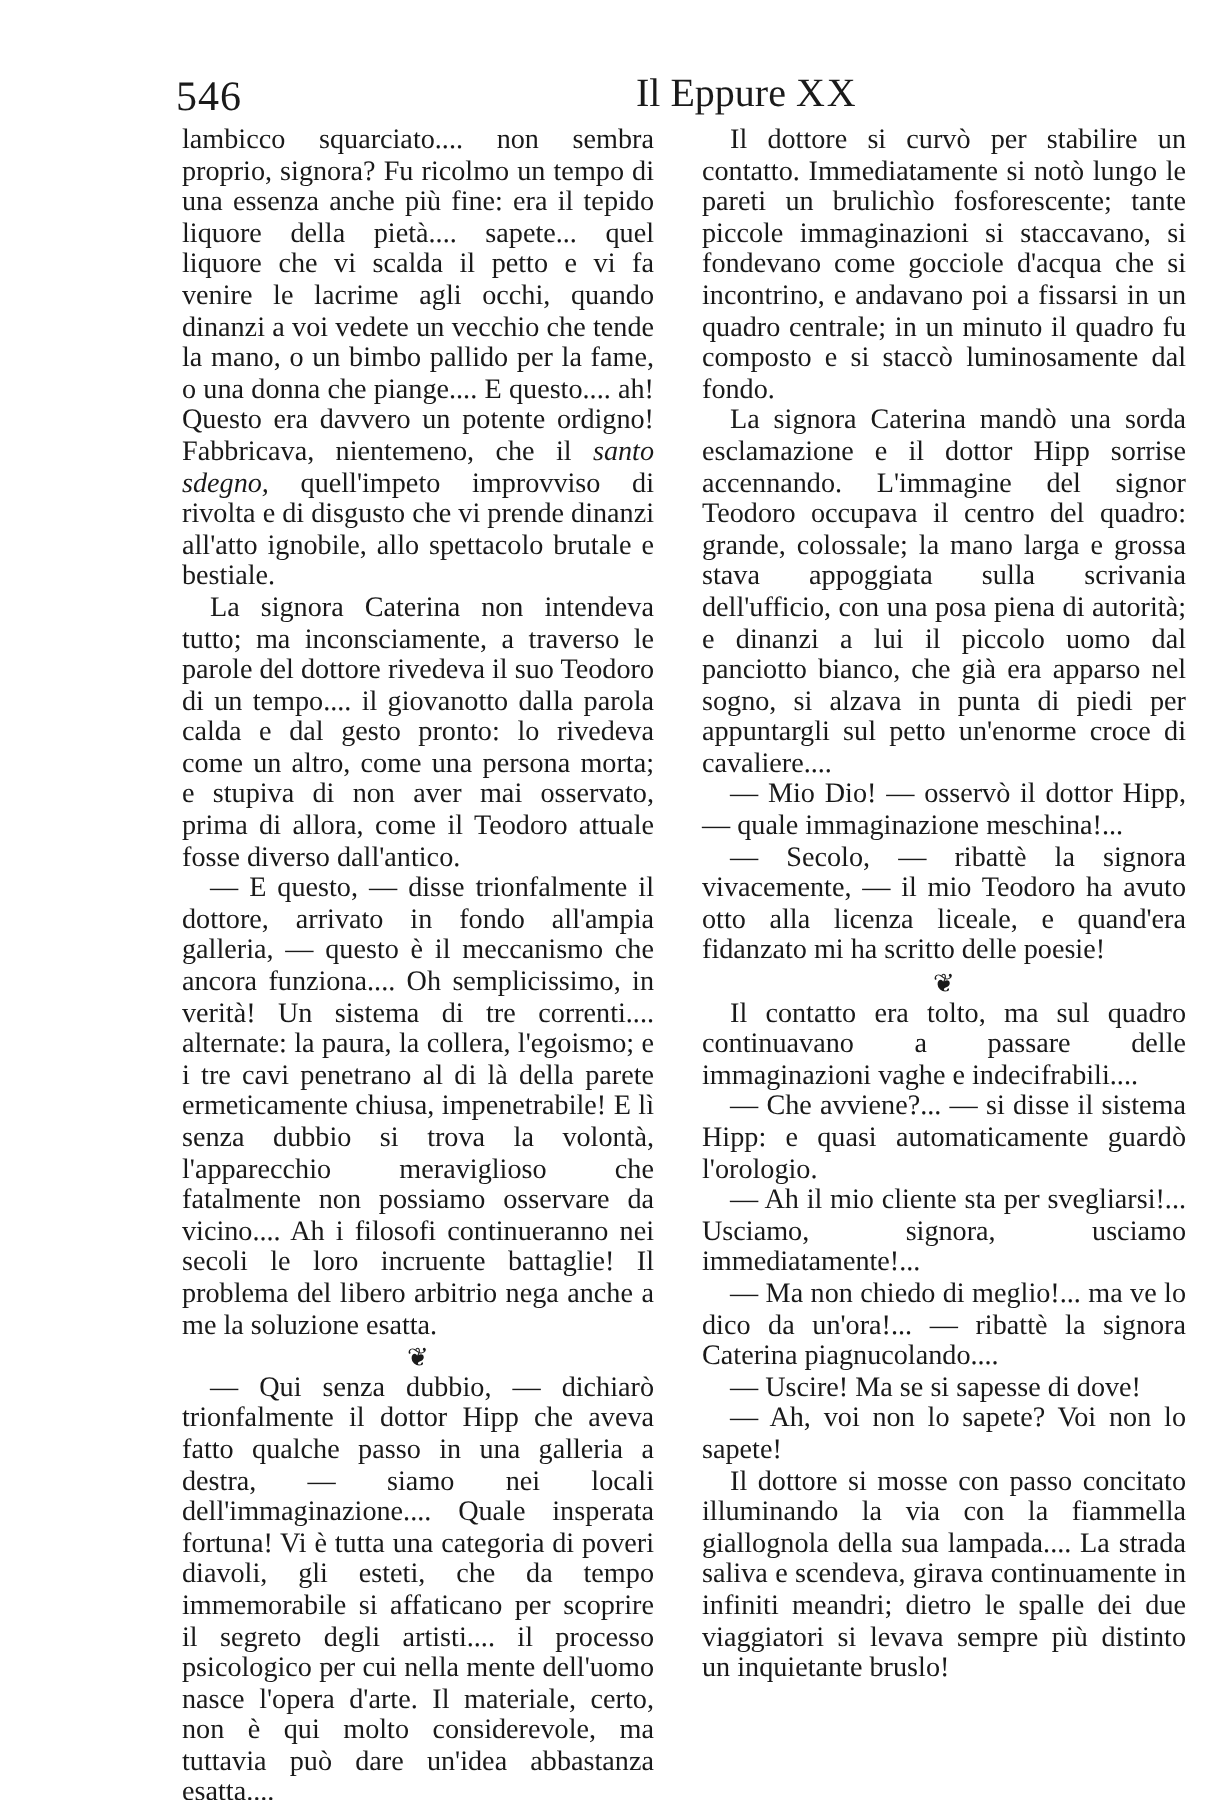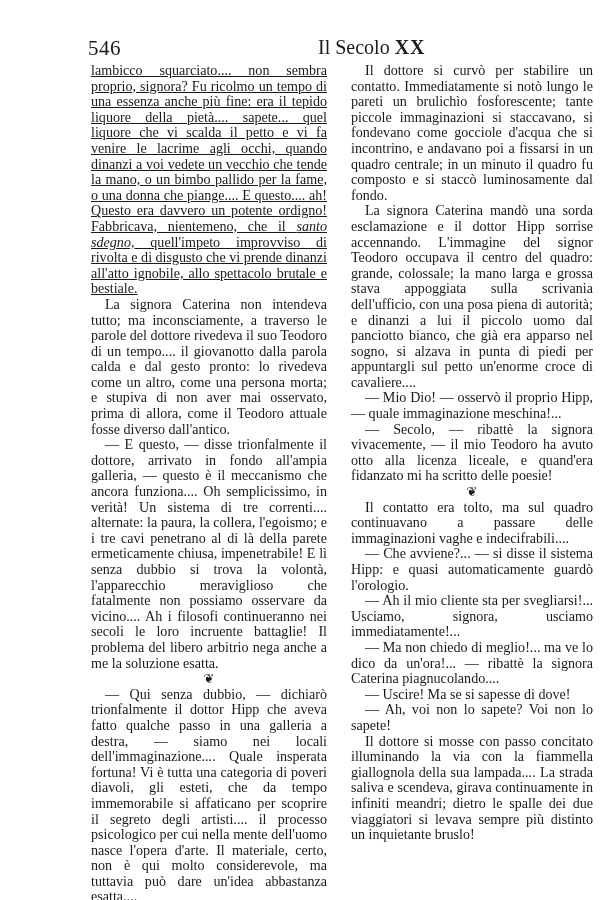--- a/index.html
+++ b/index.html
@@ -6,55 +6,55 @@
   body {
     width: 614px; height: 900px; overflow: hidden;
     background: #ffffff;
     font-family: "Liberation Serif", "DejaVu Serif", serif;
     color: #1a1a1a;
   }
   .page { position: relative; width: 614px; height: 900px; }
   .header { position: absolute; top: 36px; left: 88px; width: 505px; height: 24px; }
   .page-number { position: absolute; left: 0; top: 0; font-size: 21px; letter-spacing: 0.5px; }
   .running-title { position: absolute; left: 230px; top: 0; font-size: 20px; }
-  .running-title b { font-weight: bold; letter-spacing: 1px; }
+  .running-title b { font-weight: normal; letter-spacing: 1px; }
   .col {
     position: absolute; top: 63px; width: 236px;
     font-size: 14.1px; line-height: 15.6px; text-align: justify;
     hyphens: manual;
   }
   .col-left { left: 91px; }
   .col-right { left: 351px; width: 242px; }
   .col p { margin: 0; text-indent: 14px; }
-  .col p.noindent { text-indent: 0; text-decoration: underline; }
+  .col p.noindent { text-indent: 0; }
   .ornament { text-align: center; font-size: 13px; line-height: 15.6px; margin: 12px 0 10px 0; text-indent: 0 !important; }
   em { font-style: italic; }
 </style>
 </head>
 <body>
 
 <div class="page">
   <div class="header">
     <span class="page-number">546</span>
-    <span class="running-title"><span>Il Secolo</span> <b>XX</b></span>
+    <span class="running-title"><span>Il Eppure</span> <b>XX</b></span>
   </div>
 
   <div class="col col-left">
     <p class="noindent"><span>lambicco squarciato.... non sembra proprio, signora? Fu ricolmo un tempo di una essenza anche più fine: era il tepido liquore della pietà.... sapete... quel liquore che vi scalda il petto e vi fa venire le lacrime agli occhi, quando dinanzi a voi vedete un vecchio che tende la mano, o un bimbo pallido per la fame, o una donna che piange.... E questo.... ah! Questo era davvero un potente ordigno! Fabbricava, nientemeno, che il </span><em>santo sdegno,</em><span> quell'impeto improvviso di rivolta e di disgusto che vi prende dinanzi all'atto ignobile, allo spettacolo brutale e bestiale.</span></p>
     <p>La signora Caterina non intendeva tutto; ma inconsciamente, a traverso le parole del dottore rivedeva il suo Teodoro di un tempo.... il giovanotto dalla parola calda e dal gesto pronto: lo rivedeva come un altro, come una persona morta; e stupiva di non aver mai osservato, prima di allora, come il Teodoro attuale fosse diverso dall'antico.</p>
     <p>— E questo, — disse trionfalmente il dottore, arrivato in fondo all'ampia galleria, — questo è il meccanismo che ancora funziona.... Oh semplicissimo, in verità! Un sistema di tre correnti.... alternate: la paura, la collera, l'egoismo; e i tre cavi penetrano al di là della parete ermeticamente chiusa, impenetrabile! E lì senza dubbio si trova la volontà, l'apparecchio meraviglioso che fatalmente non possiamo osservare da vicino.... Ah i filosofi continueranno nei secoli le loro incruente battaglie! Il problema del libero arbitrio nega anche a me la soluzione esatta.</p>
     <p class="ornament">❦</p>
     <p>— Qui senza dubbio, — dichiarò trionfalmente il dottor Hipp che aveva fatto qualche passo in una galleria a destra, — siamo nei locali dell'immaginazione.... Quale insperata fortuna! Vi è tutta una categoria di poveri diavoli, gli esteti, che da tempo immemorabile si affaticano per scoprire il segreto degli artisti.... il processo psicologico per cui nella mente dell'uomo nasce l'opera d'arte. Il materiale, certo, non è qui molto considerevole, ma tuttavia può dare un'idea abbastanza esatta....</p>
 
   </div>
 
   <div class="col col-right">
     <p>Il dottore si curvò per stabilire un contatto. Immediatamente si notò lungo le pareti un brulichìo fosforescente; tante piccole immaginazioni si staccavano, si fondevano come gocciole d'acqua che si incontrino, e andavano poi a fissarsi in un quadro centrale; in un minuto il quadro fu composto e si staccò luminosamente dal fondo.</p>
     <p>La signora Caterina mandò una sorda esclamazione e il dottor Hipp sorrise accennando. L'immagine del signor Teodoro occupava il centro del quadro: grande, colossale; la mano larga e grossa stava appoggiata sulla scrivania dell'ufficio, con una posa piena di autorità; e dinanzi a lui il piccolo uomo dal panciotto bianco, che già era apparso nel sogno, si alzava in punta di piedi per appuntargli sul petto un'enorme croce di cavaliere....</p>
-    <p>— Mio Dio! — osservò il proprio Hipp, — quale immaginazione meschina!...</p>
+    <p>— Mio Dio! — osservò il dottor Hipp, — quale immaginazione meschina!...</p>
     <p>— Secolo, — ribattè la signora vivacemente, — il mio Teodoro ha avuto otto alla licenza liceale, e quand'era fidanzato mi ha scritto delle poesie!</p>
     <p class="ornament">❦</p>
     <p>Il contatto era tolto, ma sul quadro continuavano a passare delle immaginazioni vaghe e indecifrabili....</p>
     <p>— Che avviene?... — si disse il sistema Hipp: e quasi automaticamente guardò l'orologio.</p>
     <p>— Ah il mio cliente sta per svegliarsi!... Usciamo, signora, usciamo immediatamente!...</p>
     <p>— Ma non chiedo di meglio!... ma ve lo dico da un'ora!... — ribattè la signora Caterina piagnucolando....</p>
     <p>— Uscire! Ma se si sapesse di dove!</p>
     <p>— Ah, voi non lo sapete? Voi non lo sapete!</p>
     <p>Il dottore si mosse con passo concitato illuminando la via con la fiammella giallognola della sua lampada.... La strada saliva e scendeva, girava continuamente in infiniti meandri; dietro le spalle dei due viaggiatori si levava sempre più distinto un inquietante bruslo!</p>
 

